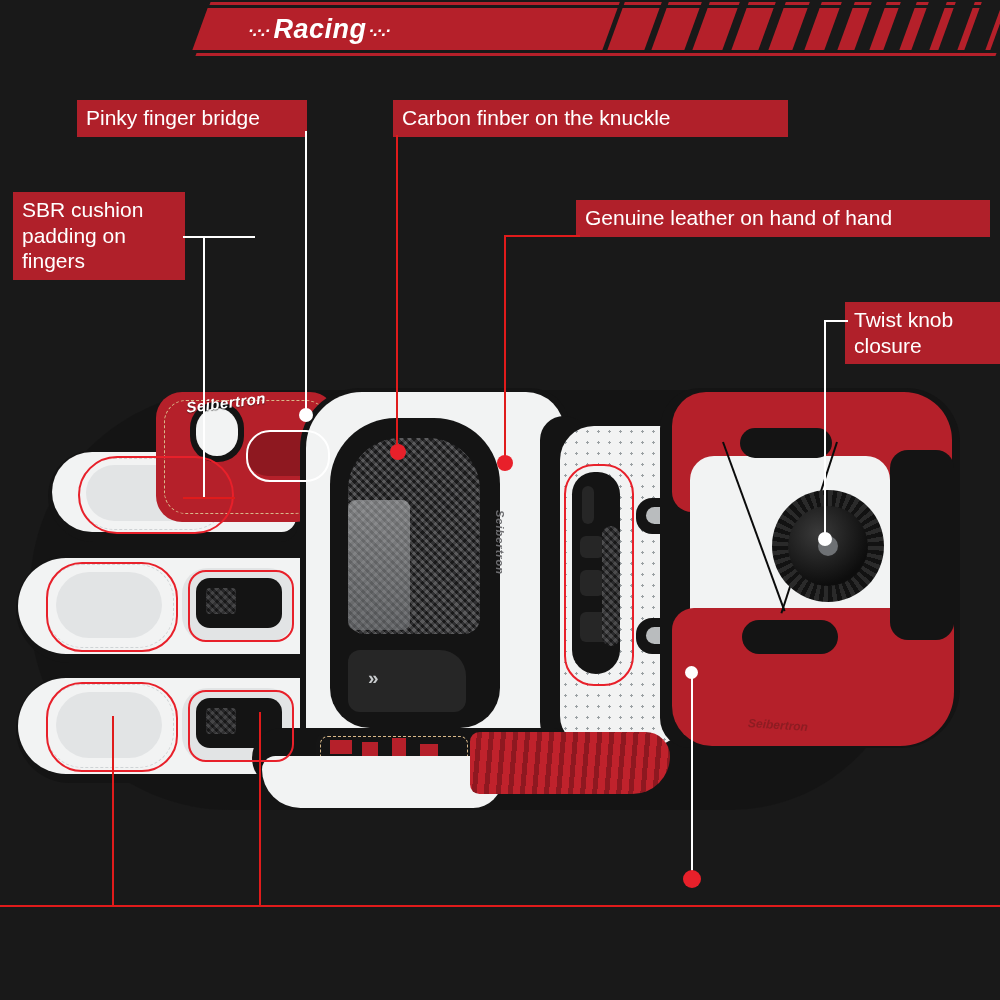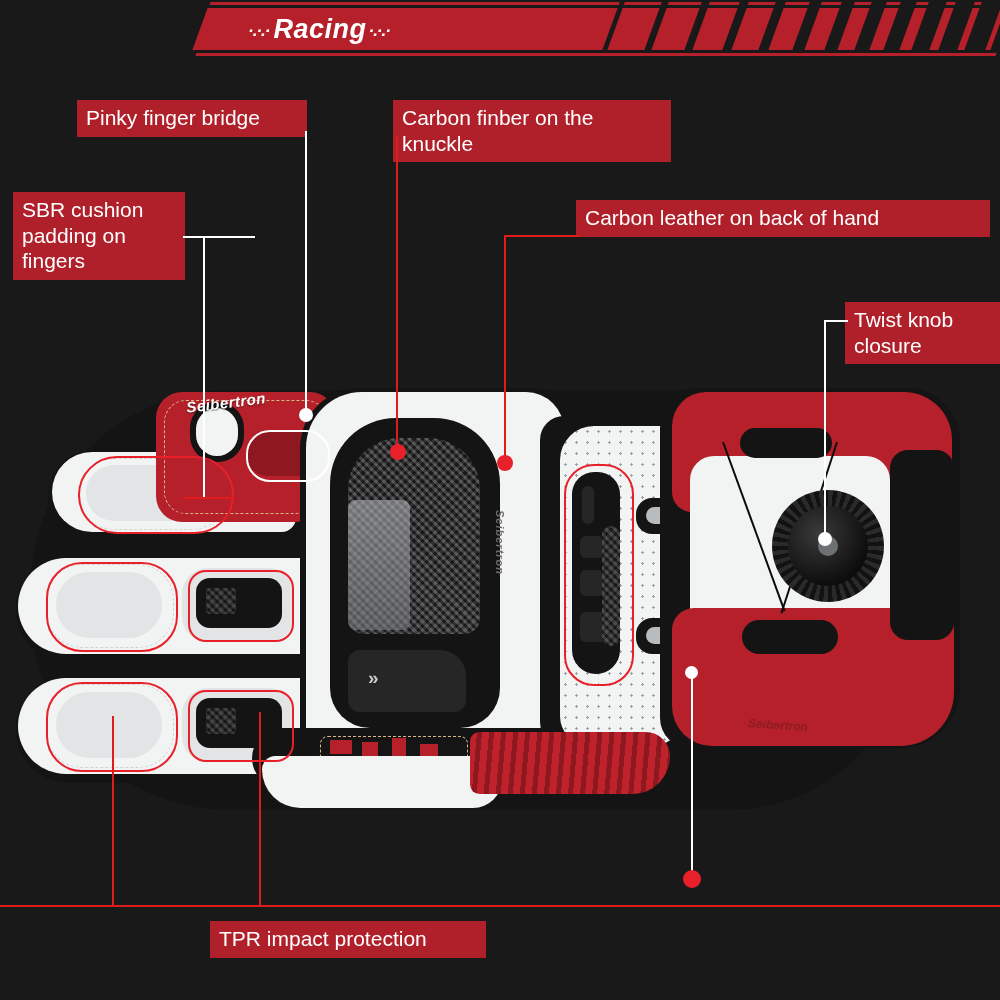--- a/index.html
+++ b/index.html
@@ -213,44 +213,43 @@
     <div class="outline" style="left:188px;top:240px;width:102px;height:68px;border-radius:18px;"></div>
     <div class="outline" style="left:46px;top:352px;width:128px;height:86px;border-radius:36px;"></div>
     <div class="outline" style="left:188px;top:360px;width:102px;height:68px;border-radius:18px;"></div>
     <div class="outline" style="left:564px;top:134px;width:66px;height:218px;border-radius:30px;"></div>
   </div>
 
   <div class="label" style="left:77px;top:100px;width:230px;">Pinky finger bridge</div>
   <div class="ln" style="left:305px;top:131px;width:2px;height:285px;"></div>
   <div class="dot" style="left:299px;top:408px;width:14px;height:14px;"></div>
 
-  <div class="label" style="left:393px;top:100px;width:278px;">Carbon finber on the knuckle</div>
+  <div class="label" style="left:393px;top:100px;width:395px;">Carbon finber on the knuckle</div>
   <div class="ln red" style="left:396px;top:135px;width:2px;height:318px;"></div>
   <div class="dot red" style="left:390px;top:444px;width:16px;height:16px;"></div>
 
   <div class="label" style="left:13px;top:192px;width:172px;">SBR cushion
 padding on
 fingers</div>
   <div class="ln" style="left:183px;top:236px;width:72px;height:2px;"></div>
   <div class="ln" style="left:203px;top:236px;width:2px;height:262px;"></div>
   <div class="ln red" style="left:183px;top:497px;width:52px;height:2px;"></div>
 
-  <div class="label" style="left:576px;top:200px;width:414px;">Carbon leather on back of hand</div>
+  <div class="label" style="left:576px;top:200px;width:414px;">Genuine leather on hand of hand</div>
   <div class="ln red" style="left:504px;top:235px;width:76px;height:2px;"></div>
   <div class="ln red" style="left:504px;top:235px;width:2px;height:228px;"></div>
   <div class="dot red" style="left:497px;top:455px;width:16px;height:16px;"></div>
 
   <div class="label" style="left:845px;top:302px;width:168px;">Twist knob
 closure</div>
   <div class="ln" style="left:824px;top:320px;width:24px;height:2px;"></div>
   <div class="ln" style="left:824px;top:320px;width:2px;height:218px;"></div>
   <div class="dot" style="left:818px;top:532px;width:14px;height:14px;"></div>
 
   <div class="ln red" style="left:112px;top:716px;width:2px;height:190px;"></div>
   <div class="ln red" style="left:259px;top:712px;width:2px;height:194px;"></div>
   <div class="ln red" style="left:0px;top:905px;width:1000px;height:2px;"></div>
-  <div class="label" style="left:210px;top:921px;width:276px;">TPR impact protection</div>
 
   <div class="ln" style="left:691px;top:672px;width:2px;height:206px;"></div>
   <div class="dot" style="left:685px;top:666px;width:13px;height:13px;"></div>
   <div class="dot red" style="left:683px;top:870px;width:18px;height:18px;"></div>
 
 </div>
 
 </body></html>

